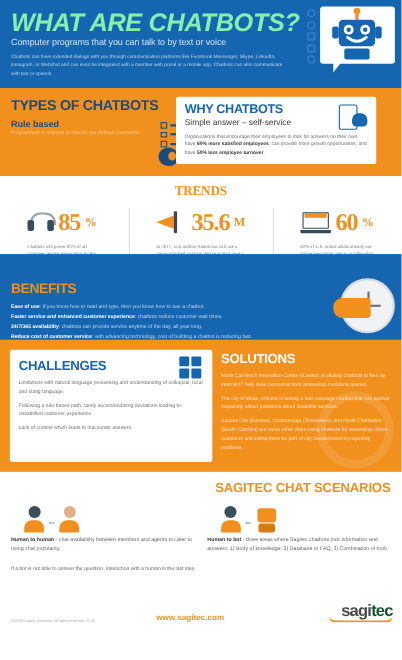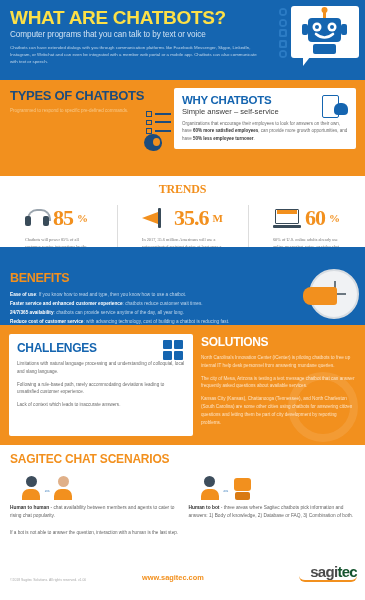--- a/index.html
+++ b/index.html
@@ -7,21 +7,21 @@
     width:365px;height:600px;overflow:hidden;
     background:#ffffff;
     font-family:"Liberation Sans", sans-serif;
     -webkit-font-smoothing:antialiased;
   }
   .page{position:relative;width:365px;height:600px;}
 
   
   .hero{background:#1565b0;padding:8px 10px 10px 10px;position:relative;height:80px;box-sizing:border-box;}
   .hero h1{
-    margin:0;color:#fde047;font-size:19px;font-weight:bold;letter-spacing:-0.3px;line-height:1.05;
+    margin:0;color:#86efac;font-size:23px;font-weight:bold;letter-spacing:-0.3px;line-height:1.05;font-style:italic;
   }
   .hero .sub{color:#cfe1f2;font-size:8.2px;margin-top:2px;letter-spacing:-0.1px;}
   .hero .body{color:#bed6ec;font-size:4.4px;line-height:1.65;margin-top:5px;width:248px;}
 
   .social{position:absolute;right:78px;top:8px;display:flex;flex-direction:column;gap:2.5px;}
   .social i{
     width:8px;height:8px;border-radius:1.5px;background:#2b7bc4;display:block;position:relative;
   }
   .social i.circle{border-radius:50%;}
   .social i::after{
@@ -31,39 +31,39 @@
   .robot-wrap{position:absolute;right:6px;top:6px;width:68px;height:66px;}
   .bubble{
     position:absolute;left:0;top:0;width:68px;height:52px;background:#ffffff;border-radius:3px;
   }
   .bubble-tail{
     position:absolute;left:12px;top:51px;width:0;height:0;
     border-left:7px solid #ffffff;border-bottom:9px solid transparent;
   }
 
   
-  .types{background:#f2901e;padding:8px 10px 8px 10px;position:relative;height:96px;box-sizing:border-box;}
+  .types{background:#f2901e;padding:8px 10px 8px 10px;position:relative;height:80px;box-sizing:border-box;}
   .types h2{margin:0;color:#1d4c7c;font-size:13px;font-weight:bold;letter-spacing:-0.3px;}
   .type-item{margin-top:5px;width:130px;}
   .type-item .t{color:#1d4c7c;font-size:8.2px;font-weight:bold;line-height:1.1;}
   .type-item .d{color:#f7c98a;font-size:4.5px;line-height:1.55;margin-top:1px;}
 
   .list-icon{position:absolute;left:146px;top:31px;}
   .list-icon .row{display:flex;align-items:center;gap:3px;margin-bottom:3px;}
   .list-icon .sq{width:3.5px;height:3.5px;border:0.9px solid #1d4c7c;}
   .list-icon .ln{width:16px;height:1.6px;background:#1d4c7c;}
   .brain{
     position:absolute;left:144px;top:54px;width:18px;height:17px;border-radius:50% 50% 45% 50%;
     background:#1d4c7c;
   }
   .brain::after{content:"";position:absolute;right:2px;top:4px;width:7px;height:8px;border-radius:50%;background:#f2901e;}
   .brain::before{content:"";position:absolute;right:3.4px;top:5.6px;width:4px;height:4.5px;border-radius:50%;background:#1d4c7c;}
 
   .why{
-    position:absolute;right:9px;top:8px;width:182px;background:#ffffff;border-radius:2px;
+    position:absolute;right:23px;top:8px;width:182px;background:#ffffff;border-radius:2px;
     padding:6px 7px 7px 8px;box-sizing:border-box;
   }
   .why h3{margin:0;color:#1565b0;font-size:11.5px;font-weight:bold;letter-spacing:-0.3px;}
   .why .sub{color:#3b3b3b;font-size:7.6px;margin-top:1px;}
   .why p{margin:4px 0 0 0;color:#6d6d6d;font-size:4.5px;line-height:1.62;}
   .why p b{color:#333;}
   .phone{position:absolute;right:8px;top:7px;width:26px;height:22px;}
   .phone .scr{position:absolute;left:0;top:0;width:15px;height:21px;border:1.4px solid #1565b0;border-radius:2px;}
   .phone .hand{position:absolute;right:0;top:8px;width:14px;height:12px;background:#1565b0;border-radius:6px 6px 4px 4px;}
 
@@ -112,21 +112,21 @@
   .puzzle span:nth-child(3){left:0;top:11px;}
   .puzzle span:nth-child(4){left:11px;top:11px;}
 
   .solutions{flex:1;padding-top:1px;position:relative;}
   .solutions h2{margin:0;color:#ffffff;font-size:12px;font-weight:bold;letter-spacing:-0.3px;}
   .solutions p{margin:5px 0 0 0;color:#fde2c2;font-size:4.6px;line-height:1.7;}
   .gear{position:absolute;right:-2px;bottom:-6px;width:54px;height:54px;border-radius:50%;border:8px solid rgba(255,255,255,0.10);}
 
   
   .scen{background:#ffffff;padding:7px 10px 0 10px;height:149px;box-sizing:border-box;position:relative;}
-  .scen h2{margin:0;text-align:left;color:#f2901e;font-size:12px;font-weight:bold;letter-spacing:-0.2px;}
+  .scen h2{margin:0;text-align:right;color:#f2901e;font-size:12px;font-weight:bold;letter-spacing:-0.2px;}
   .scen-row{display:flex;margin-top:8px;gap:12px;}
   .scen-col{flex:1;}
   .pair{display:flex;align-items:flex-end;gap:3px;height:26px;margin-left:12px;}
   .person{width:18px;height:24px;position:relative;}
   .person .head{position:absolute;left:3.5px;top:0;width:11px;height:11px;border-radius:50%;background:#3d4d5c;}
   .person .body{position:absolute;left:0;bottom:0;width:18px;height:11px;background:#f2901e;border-radius:7px 7px 0 0;}
   .person.agent .head{background:#e0b089;}
   .person.agent .body{background:#f2901e;}
   .arrow{color:#1565b0;font-size:8px;padding-bottom:5px;}
   .bot{width:19px;height:24px;position:relative;}
@@ -179,20 +179,21 @@
         </svg>
       </div>
       <div class="bubble-tail"></div>
     </div>
   </div>
 
   <div class="types">
     <h2>TYPES OF CHATBOTS</h2>
 
     <div class="type-item">
+      <div class="t">Rule based</div>
       <div class="d">Programmed to respond to specific pre-defined commands.</div>
     </div>
 
     <div class="list-icon">
       <div class="row">
           <span class="sq"></span>
           <span class="ln"></span>
         </div>
       <div class="row">
           <span class="sq"></span>

